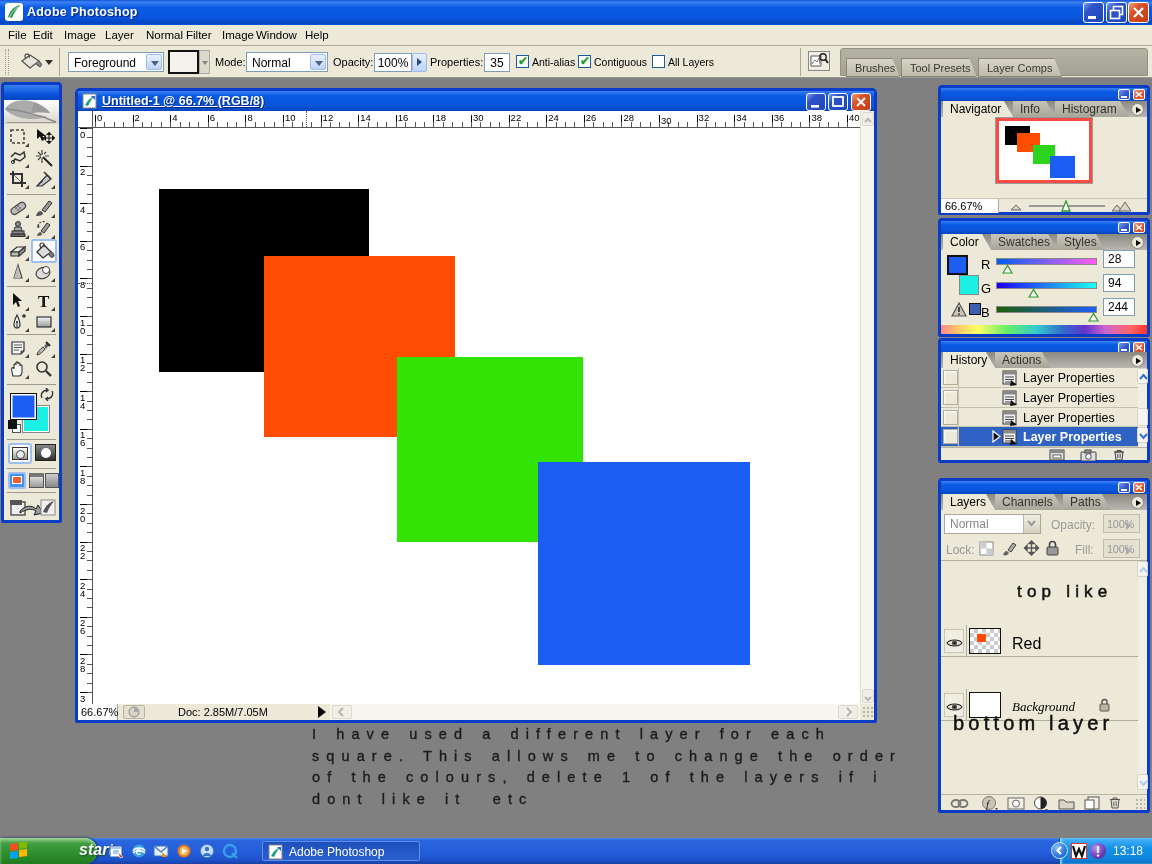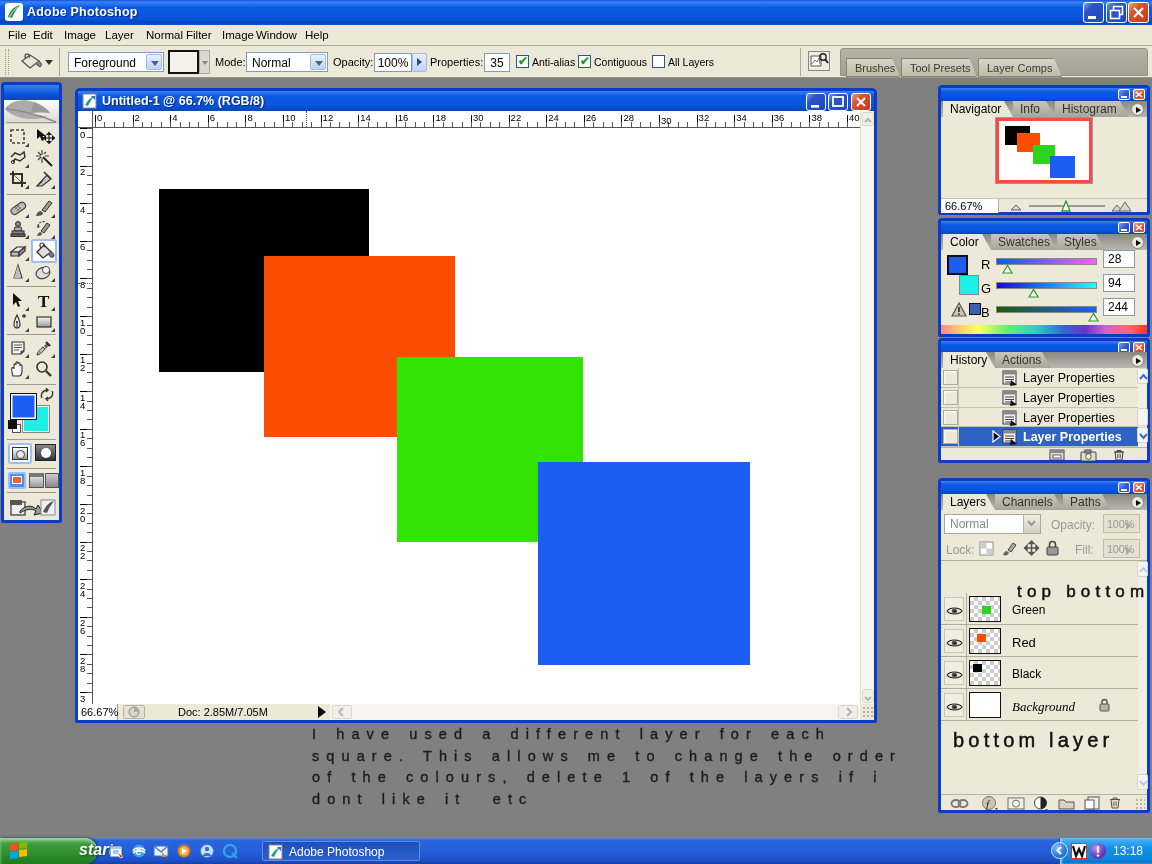--- a/index.html
+++ b/index.html
@@ -54,21 +54,21 @@
 .tool .fo { position:absolute; right:0px; bottom:0px; width:0; height:0;
   border-left:4px solid transparent; border-bottom:4px solid #404040; }
 #tool-bucket { border:2px solid #9cbef2; border-radius:2px; background:#fff; width:26px; height:24px; }
 
 
 #docwin { left:75px; top:88px; width:802px; height:635px; background:#ece9d8;
   border:3px solid #0a3cc8; border-radius:5px 5px 2px 2px; }
 #dw-title { left:0; top:0; width:796px; height:20px;
   background:linear-gradient(180deg,#3a81f2 0%,#0a5ae4 25%,#0a55dd 70%,#0646bd 100%);
   color:#fff; font-size:12.5px; font-weight:bold; }
-#dw-title .dtext { position:absolute; left:24px; top:3px; text-shadow:1px 1px 1px #00237d; }
+#dw-title .dtext { position:absolute; left:24px; top:3px; text-shadow:1px 1px 1px #00237d;text-decoration:underline; }
 .dwbtn { position:absolute; top:2px; width:20px; height:18px; border-radius:3px; border:1px solid #fff; }
 #dw-content { left:0; top:20px; width:796px; height:609px; background:#fff; }
 #ruler-corner { position:absolute; left:0; top:0; width:15px; height:17px; background:#fff; border-right:1px solid #555; border-bottom:1px solid #555;}
 #ruler-top { position:absolute; left:15px; top:0; width:767px; height:17px; background:#fff; border-bottom:1px solid #555;
   background-image:
     repeating-linear-gradient(90deg,#555 0 1px,transparent 1px 9.4px),
     repeating-linear-gradient(90deg,#000 0 1px,transparent 1px 37.6px);
   background-size:753px 5px,753px 12px;
   background-position:1.6px bottom,1.6px bottom; background-repeat:no-repeat; }
 #ruler-left { position:absolute; left:0; top:17px; width:15px; height:576px; background:#fff; border-right:1px solid #555;
@@ -757,52 +757,30 @@
   <svg class="abs" style="left:82px;top:59px" width="17" height="17">
       <path d="M8.5 1 v14 M1.5 8 h14 M8.5 1 l-2.5 2.5 h5z M8.5 15 l-2.5 -2.5 h5 z M1.5 8 l2.5 -2.5 v5 z M15.5 8 l-2.5 -2.5 v5 z" stroke="#555" stroke-width="1.4" fill="#555"></path>
     </svg>
   <svg class="abs" style="left:104px;top:59px" width="15" height="16">
       <rect x="2" y="7" width="11" height="8" rx="1" fill="#999" stroke="#444"></rect>
       <path d="M4.5 7 V4.5 a3 3 0 0 1 6 0 V7" fill="none" stroke="#444" stroke-width="1.6"></path>
     </svg>
   <span class="abs glabel" style="left:134px;top:62px">Fill:</span>
   <div class="abs gbox" style="top:58px">100%</div>
   <div class="abs" style="left:0;top:78.5px;width:206px;height:1px;background:#b0ad9c"></div>
-<div class="lrow" style="top:111.7px">
-      <div class="eyebox"><svg width="17" height="12" viewBox="0 0 17 12">
-          <path d="M1 6 C4 2 13 2 16 6 C13 10 4 10 1 6 Z" fill="#e8e5d6" stroke="#222" stroke-width="1.1"></path>
-          <circle cx="8.5" cy="6" r="2.6" fill="#555"></circle>
-          <circle cx="8.5" cy="6" r="1.1" fill="#111"></circle>
-        </svg></div>
-      <div class="lthumb">
-        <div class="abs" style="left:12px;top:9px;width:9px;height:8px;background:#2cd41e"></div>
-      </div>
-      <span style="position:absolute;left:71px;top:10px;font-size:12px">Green</span>
-    </div>
 <div class="lrow" style="top:143.9px">
       <div class="eyebox"><svg width="17" height="12" viewBox="0 0 17 12">
           <path d="M1 6 C4 2 13 2 16 6 C13 10 4 10 1 6 Z" fill="#e8e5d6" stroke="#222" stroke-width="1.1"></path>
           <circle cx="8.5" cy="6" r="2.6" fill="#555"></circle>
           <circle cx="8.5" cy="6" r="1.1" fill="#111"></circle>
         </svg></div>
       <div class="lthumb">
         <div class="abs" style="left:7px;top:5px;width:9px;height:8px;background:#fe4d02"></div>
       </div>
-      <span style="position:absolute;left:71px;top:10px;font-size:13px">Red</span>
-    </div>
-<div class="lrow" style="top:176.10000000000002px">
-      <div class="eyebox"><svg width="17" height="12" viewBox="0 0 17 12">
-          <path d="M1 6 C4 2 13 2 16 6 C13 10 4 10 1 6 Z" fill="#e8e5d6" stroke="#222" stroke-width="1.1"></path>
-          <circle cx="8.5" cy="6" r="2.6" fill="#555"></circle>
-          <circle cx="8.5" cy="6" r="1.1" fill="#111"></circle>
-        </svg></div>
-      <div class="lthumb">
-        <div class="abs" style="left:3px;top:3px;width:9px;height:8px;background:#000"></div>
-      </div>
-      <span style="position:absolute;left:71px;top:10px;font-size:12px">Black</span>
+      <span style="position:absolute;left:71px;top:10px;font-size:16px">Red</span>
     </div>
 <div class="lrow" style="top:208.3px">
       <div class="eyebox"><svg width="17" height="12" viewBox="0 0 17 12">
           <path d="M1 6 C4 2 13 2 16 6 C13 10 4 10 1 6 Z" fill="#e8e5d6" stroke="#222" stroke-width="1.1"></path>
           <circle cx="8.5" cy="6" r="2.6" fill="#555"></circle>
           <circle cx="8.5" cy="6" r="1.1" fill="#111"></circle>
         </svg></div>
       <div class="lthumb bgthumb"></div>
       <span style="position:absolute;left:71px;top:10px;font-style:italic;font-family:'Liberation Serif';font-size:13px">Background</span>
       <svg style="position:absolute;left:157px;top:9px" width="13" height="14">
@@ -846,22 +824,22 @@
     <svg class="abs" style="left:167px;top:0px" width="14" height="14">
         <path d="M3 4.5 h8 l-1 8.5 h-6 z" fill="#e0ddc8" stroke="#555"></path>
         <path d="M2 4.5 h10 M5 4.5 V3 h4 v1.5" fill="none" stroke="#555"></path>
         <path d="M5.5 6.5 v4.5 M7 6.5 v4.5 M8.5 6.5 v4.5" stroke="#777" stroke-width="0.8"></path>
       </svg>
     <div class="abs" style="left:194px;top:3px;width:10px;height:11px;background:radial-gradient(#b8b5a4 1px, transparent 1.2px);background-size:4px 4px"></div>
   </div>
 </div>
 
 <div class="abs hand" style="left:312px;top:724px;font-size:14.5px;letter-spacing:7.1px;word-spacing:2px;line-height:21.6px;color:#1c1c1c;white-space:nowrap;-webkit-text-stroke:0.35px #1c1c1c">I have used a different layer for each<br>square. This allows me to change the order<br>of the colours, delete 1 of the layers if i<br>dont like it&nbsp; etc</div>
-<div class="abs hand" style="left:1017px;top:582px;font-size:17px;letter-spacing:5.2px;color:#111;-webkit-text-stroke:0.5px #111">top bottom</div>
-<div class="abs hand" style="left:953px;top:729px;font-size:20px;letter-spacing:4.2px;color:#111;-webkit-text-stroke:0.5px #111">bottom layer</div>
+<div class="abs hand" style="left:1017px;top:582px;font-size:17px;letter-spacing:5.2px;color:#111;-webkit-text-stroke:0.5px #111">top like</div>
+<div class="abs hand" style="left:953px;top:712px;font-size:20px;letter-spacing:4.2px;color:#111;-webkit-text-stroke:0.5px #111">bottom layer</div>
 
 <div class="abs" id="taskbar">
   <div class="abs" id="startbtn">
     <svg class="abs" style="left:9px;top:4px" width="20" height="18">
         <rect x="1" y="2" width="8" height="7" fill="#f25022" transform="skewY(-6) "></rect>
         <rect x="10" y="1" width="8" height="7" fill="#7fba00" transform="skewY(-6)"></rect>
         <rect x="1" y="10" width="8" height="7" fill="#00a4ef" transform="skewY(-6)"></rect>
         <rect x="10" y="9" width="8" height="7" fill="#ffb900" transform="skewY(-6)"></rect>
       </svg>
     <div class="stext">start</div>

